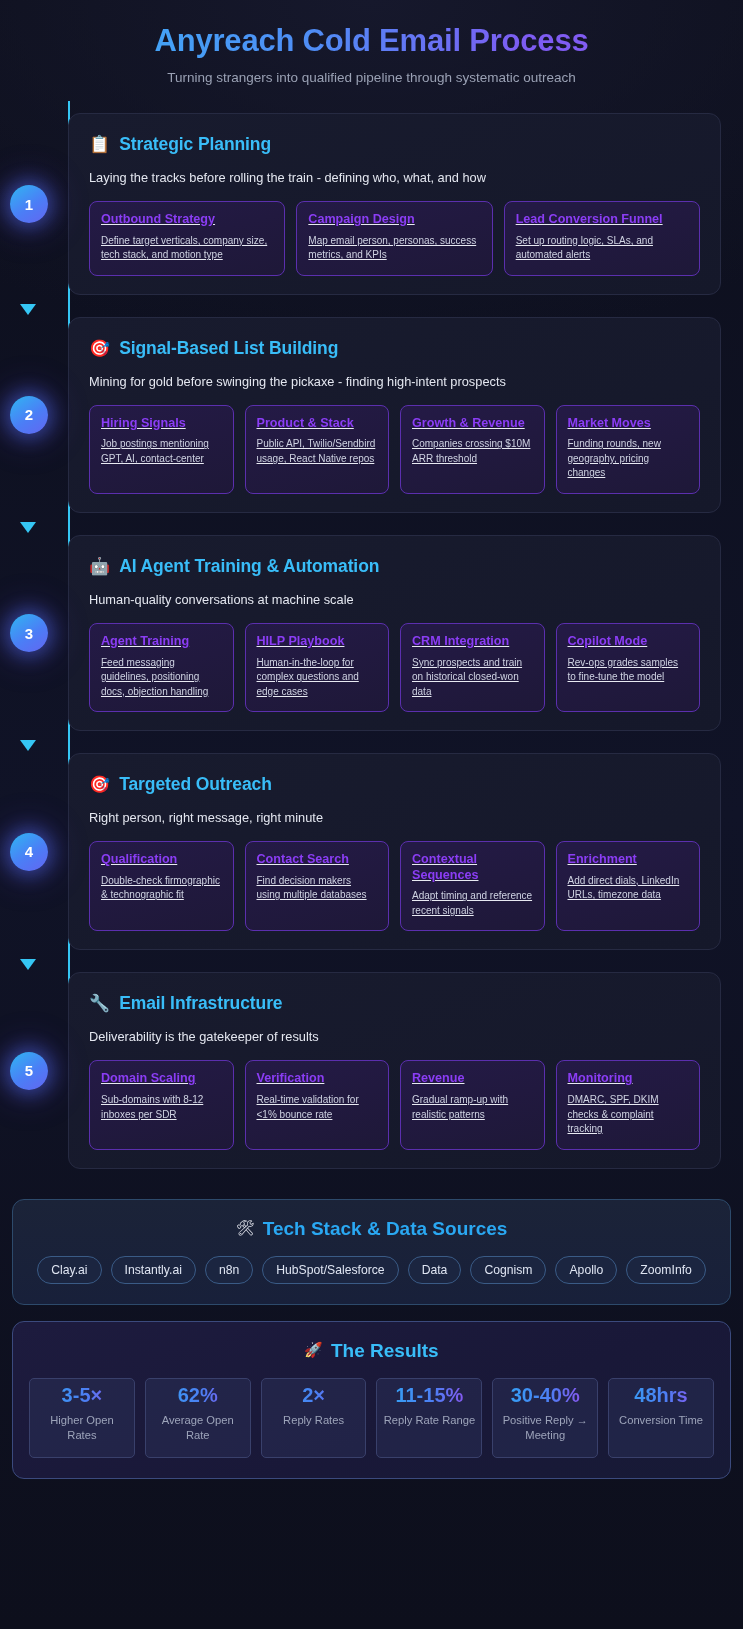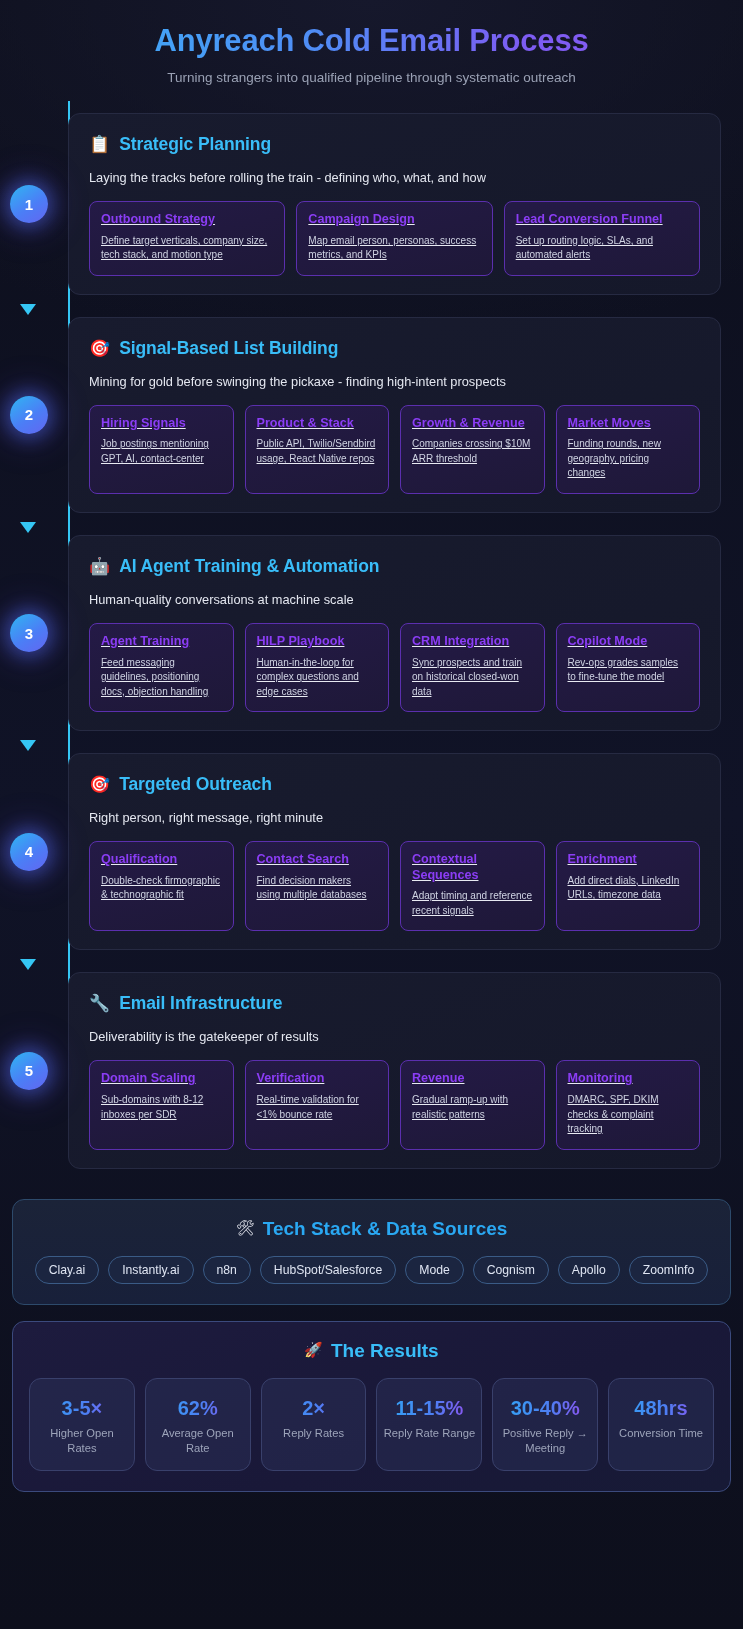--- a/index.html
+++ b/index.html
@@ -203,22 +203,22 @@
   .metrics {
     display: flex;
     gap: 10px;
     align-items: stretch;
   }
   .metric {
     flex: 1 1 0;
     min-width: 0;
     background: rgba(45,52,92,0.42);
     border: 1px solid #39406b;
-    border-radius: 12px;
-    padding: 18px 6px 14px;
+    border-radius: 5px;
+    padding: 5px 6px 14px;
     text-align: center;
   }
   .metric-value {
     font-size: 20px;
     font-weight: bold;
     line-height: 1.18;
     background: linear-gradient(95deg, #2fa8f5 0%, #4d7ef3 55%, #9b4bf0 100%);
     -webkit-background-clip: text;
     background-clip: text;
     -webkit-text-fill-color: transparent;
@@ -388,21 +388,21 @@
 <div class="panel tech-panel">
   <div class="panel-head">
     <span class="panel-emoji">🛠</span>
     <span class="panel-title">Tech Stack &amp; Data Sources</span>
   </div>
   <div class="chips" id="chips-host">
       <div class="chip">Clay.ai</div>
       <div class="chip">Instantly.ai</div>
       <div class="chip">n8n</div>
       <div class="chip">HubSpot/Salesforce</div>
-      <div class="chip">Mode</div>
+      <div class="chip">Data</div>
       <div class="chip">Cognism</div>
       <div class="chip">Apollo</div>
       <div class="chip">ZoomInfo</div>
     </div>
 </div>
 
 <div class="panel results-panel">
   <div class="panel-head">
     <span class="panel-emoji">🚀</span>
     <span class="panel-title results-title">The Results</span>

